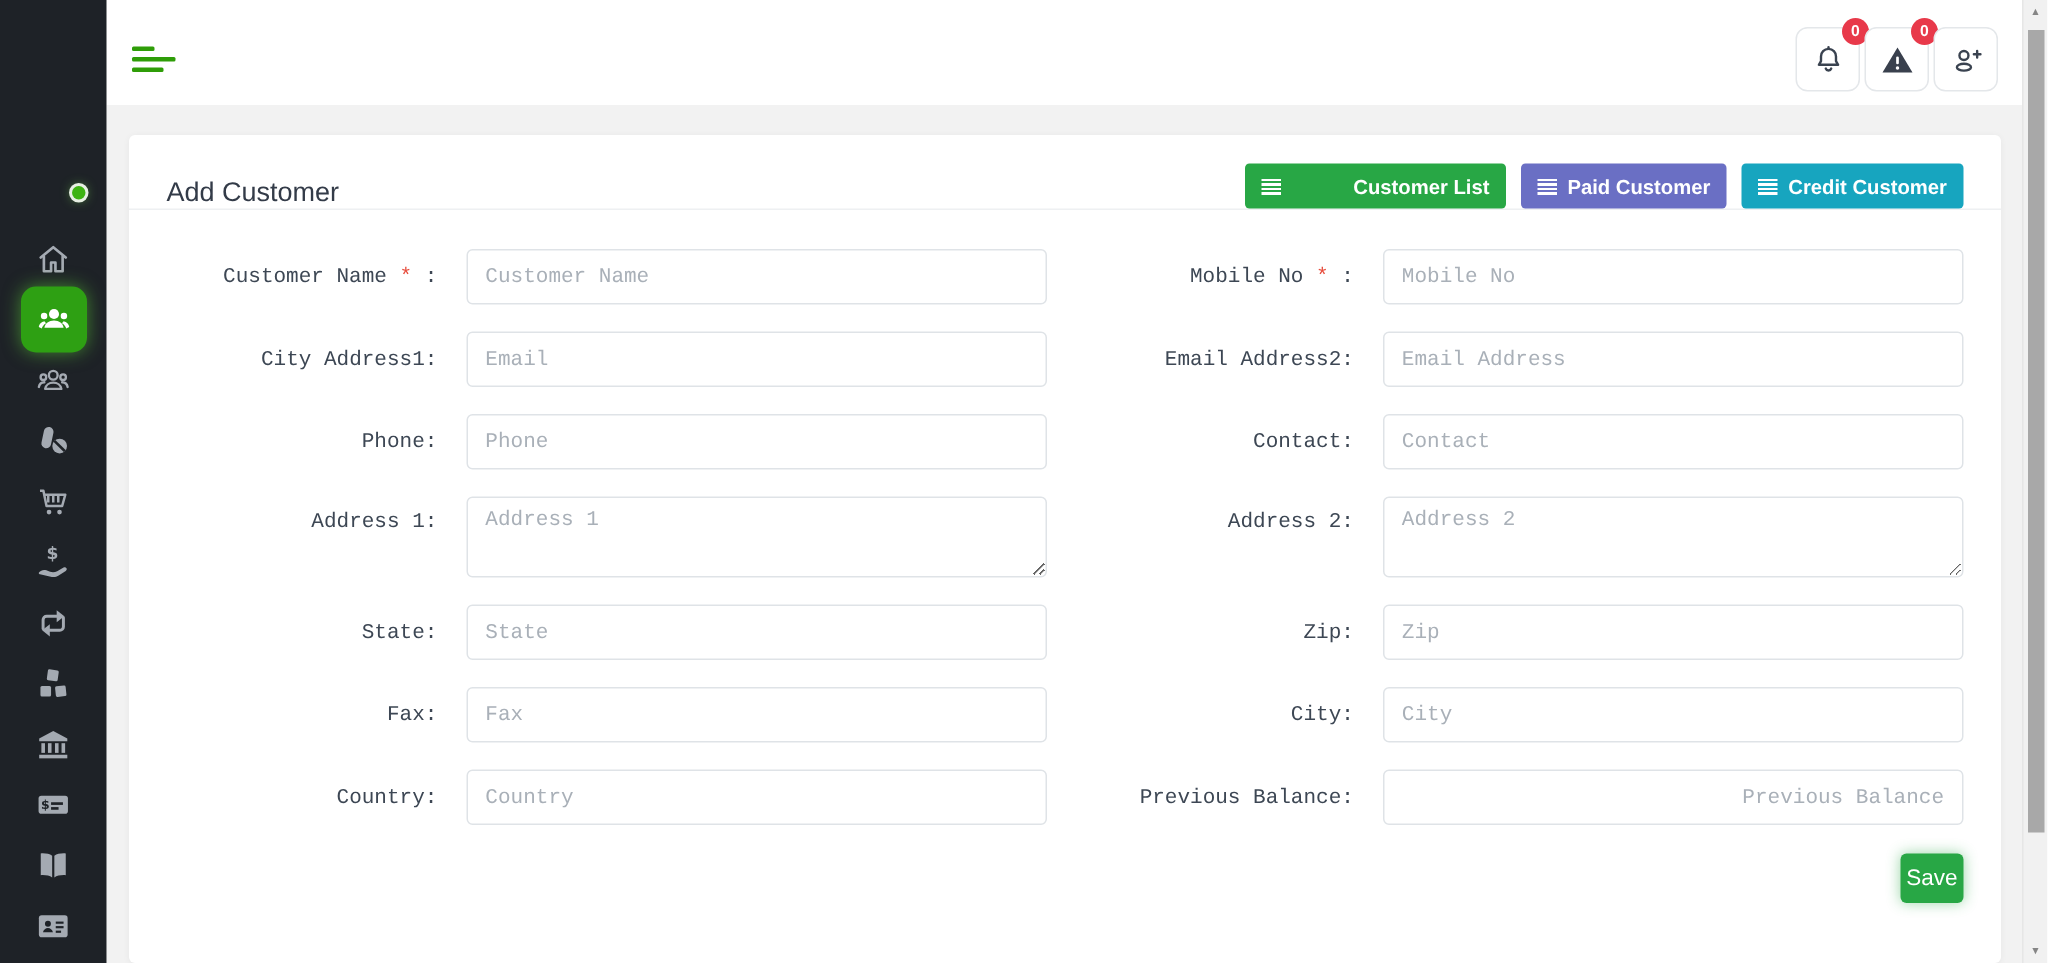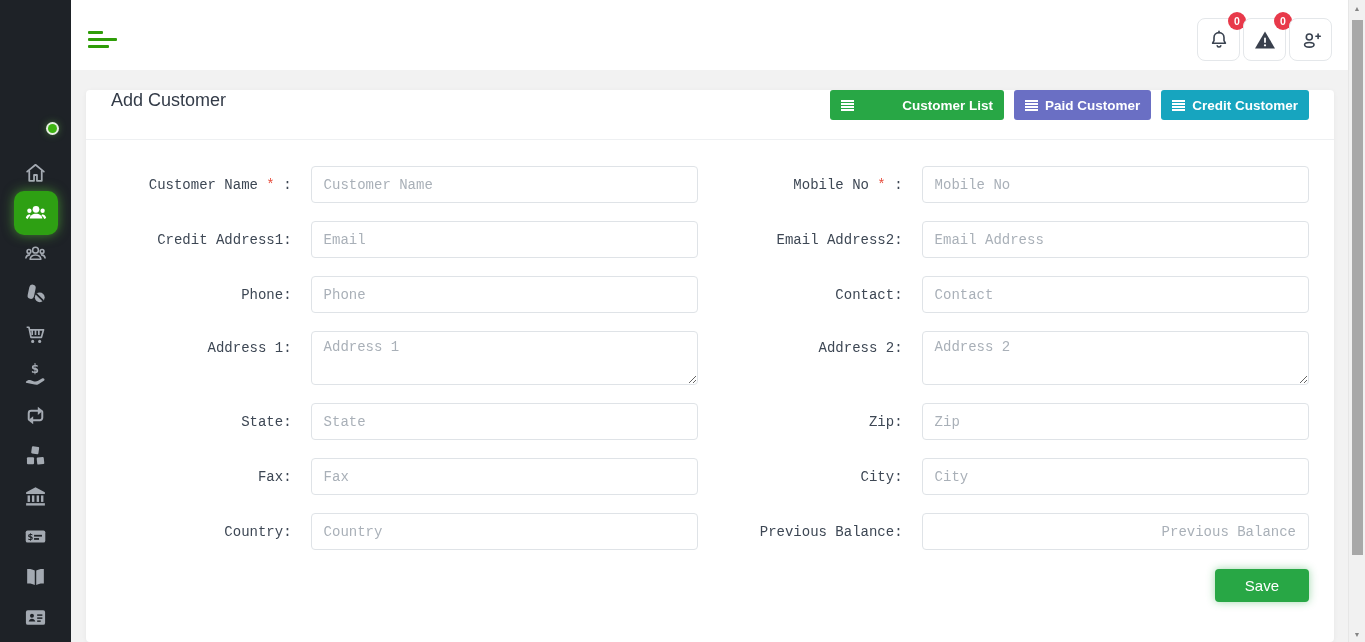--- a/index.html
+++ b/index.html
@@ -40,21 +40,21 @@
           border-radius:8px; display:flex; align-items:center; justify-content:center; cursor:pointer; }
   .hbtn svg { width:24px; height:24px; }
   .badge { position:absolute; top:-7px; right:-7px; min-width:18px; height:18px; border-radius:9px;
            background:#e8394a; color:#fff; font-size:10.5px; font-weight:bold; display:flex;
            align-items:center; justify-content:center; padding:0 5px; }
 
   
   .main { position:absolute; left:71px; top:70px; width:1277px; height:572px; background:#f2f2f2; overflow:hidden; }
   .card { margin:20px 14px 0 15px; height:552px; background:#fff; border-radius:4px;
           box-shadow:0 1px 5px rgba(0,0,0,.05); }
-  .card-header { height:50px; padding:0 25px; display:flex; align-items:flex-start;
+  .card-header { height:50px; padding:0 25px; display:flex; align-items:flex-end;
                  justify-content:space-between; border-bottom:1px solid #eef0f2; }
   .page-title { font-size:18px; color:#333b48; font-weight:500; }
   .actions { display:flex; gap:10px; }
   .act-btn { height:30px; padding:0 11px; border:none; border-radius:3px; color:#fff; font-size:13.5px;
              font-weight:600; display:flex; align-items:center; gap:7px; cursor:pointer;
              font-family:inherit; }
   .bars { width:13px; height:11px; background:repeating-linear-gradient(#fff 0 1.7px, transparent 1.7px 3.1px); }
   .btn-green { background:#28a745;gap:48px; } .btn-purple { background:#6a6fc4; } .btn-teal { background:#17a5bf; }
 
   .card-body { padding:26px 25px 0; }
@@ -65,21 +65,21 @@
   .flabel { flex:0 0 34%; text-align:right; padding-right:19px; font-size:14px; color:#3d4754; }
   .req { color:#e74c3c; }
   .fctl { flex:1; }
   .fi { width:100%; height:37px; border:1px solid #dfe3e7; border-radius:4px; padding:0 12px;
         font-size:14px; color:#495057; font-family:inherit; outline:none; }
   .fta { width:100%; height:54px; border:1px solid #dfe3e7; border-radius:4px; padding:7px 12px;
          font-size:14px; color:#495057; font-family:inherit; resize:both; outline:none; display:block; }
   ::placeholder { color:#a9b0b8; opacity:1; }
   .fi.right { text-align:right; }
   .save-row { display:flex; justify-content:flex-end; padding:1px 0 20px; }
-  .save-btn { height:33px; padding:0 30px; background:#28a745; color:#fff; border:none; border-radius:4px;
+  .save-btn { height:33px; padding:0 4px; background:#28a745; color:#fff; border:none; border-radius:4px;
               font-size:15px; cursor:pointer; font-family:inherit;
               box-shadow:0 0 9px rgba(40,167,69,.45); }
 </style>
 </head>
 <body>
 
 <div class="sidebar">
   <div class="side-dot"></div>
   <div class="side-nav">
 
@@ -253,21 +253,21 @@
 
     <div class="card-body">
       <div class="grid">
 
         <div>
           <div class="frow">
             <label class="flabel"><span>Customer Name </span><span class="req">*</span><span> :</span></label>
             <span class="fctl"><input class="fi" placeholder="Customer Name" style=""></span>
           </div>
           <div class="frow">
-            <label class="flabel"><span>Credit Address1</span><span>:</span></label>
+            <label class="flabel"><span>City Address1</span><span>:</span></label>
             <span class="fctl"><input class="fi" placeholder="Email" style=""></span>
           </div>
           <div class="frow">
             <label class="flabel"><span>Phone</span><span>:</span></label>
             <span class="fctl"><input class="fi" placeholder="Phone" style=""></span>
           </div>
           <div class="frow ta">
             <label class="flabel"><span>Address 1</span><span>:</span></label>
             <span class="fctl">
                 <textarea class="fta" placeholder="Address 1" style=""></textarea>

